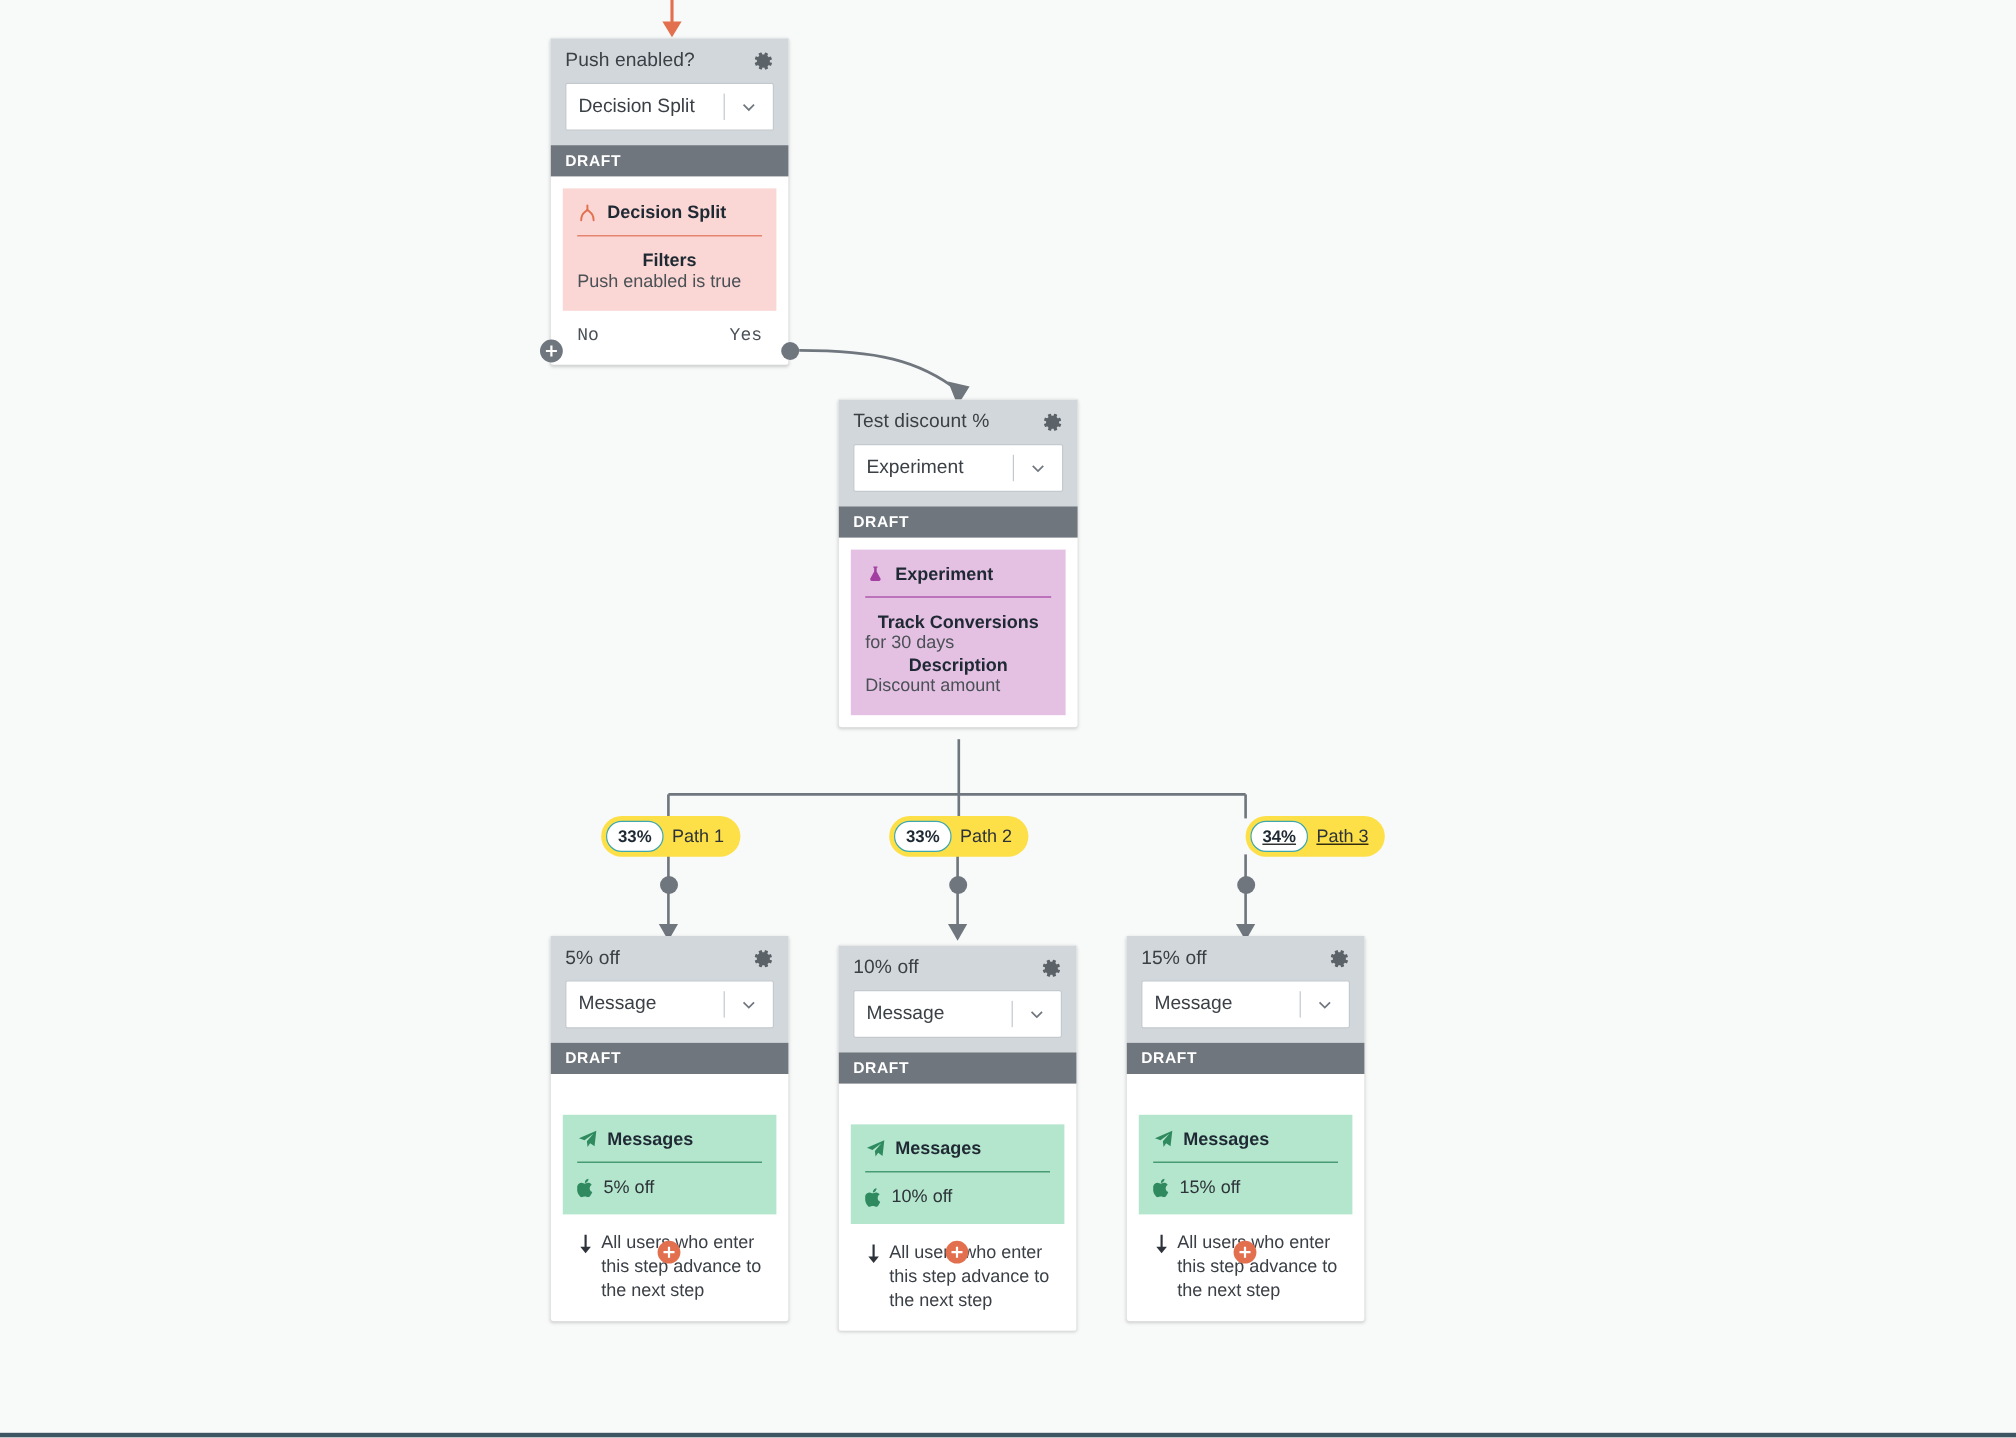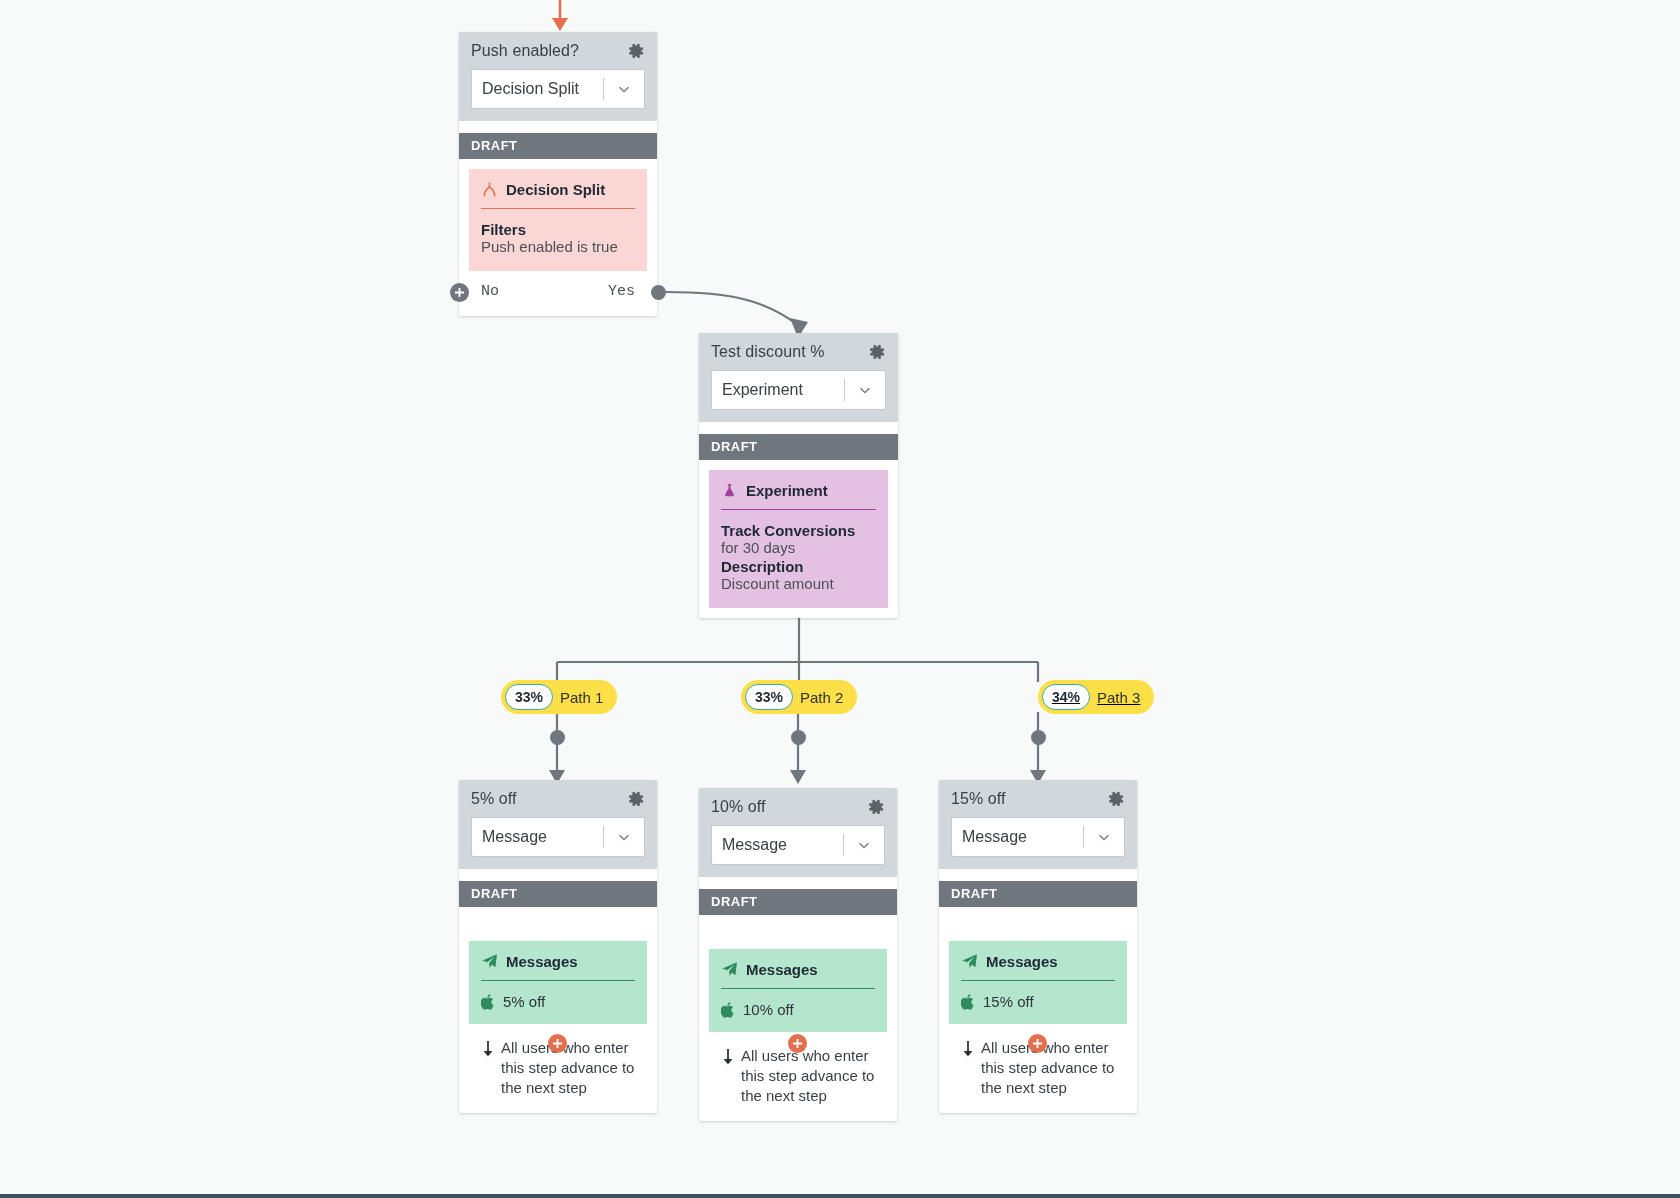--- a/index.html
+++ b/index.html
@@ -45,33 +45,32 @@
     white-space: nowrap; overflow: hidden; text-overflow: ellipsis;
   }
   .select-div { width: 1px; height: 22px; background: #c3c9cd; }
   .select-caret { width: 40px; display: flex; align-items: center; justify-content: center; }
   .select-caret svg { width: 14px; height: 14px; }
 
   .draft-bar {
     background: #6f767d; color: #ffffff;
     font-size: 13px; font-weight: bold; letter-spacing: .5px;
     padding: 5px 12px 6px 12px;
-    margin-top: 12px;
   }
   .node-body { padding: 10px 10px 0 10px; }
 
   
   .panel { padding: 12px 12px 14px 12px; }
   .panel-head {
     display: flex; align-items: center; gap: 8px;
     font-size: 15px; font-weight: bold; color: #1f2933;
   }
   .panel-head svg { width: 17px; height: 17px; display: block; }
   .panel-rule { height: 1px; margin: 10px 0 12px 0; }
-  .panel-label { font-size: 15px; font-weight: bold; color: #1f2933; }
+  .panel-label { font-size: 15px; font-weight: bold; color: #1f2933; text-align: center; }
   .panel-text  { font-size: 15px; color: #4a5055; margin-bottom: 2px; }
 
   .panel.red    { background: #fad7d4; }
   .panel.red .panel-rule { background: #e2705a; }
   .panel.purple { background: #e4c1e3; }
   .panel.purple .panel-rule { background: #a23fa0; }
   .panel.green  { background: #b4e5cd; margin-top: 24px; }
   .panel.green .panel-rule { background: #2f8a5f; }
 
   

